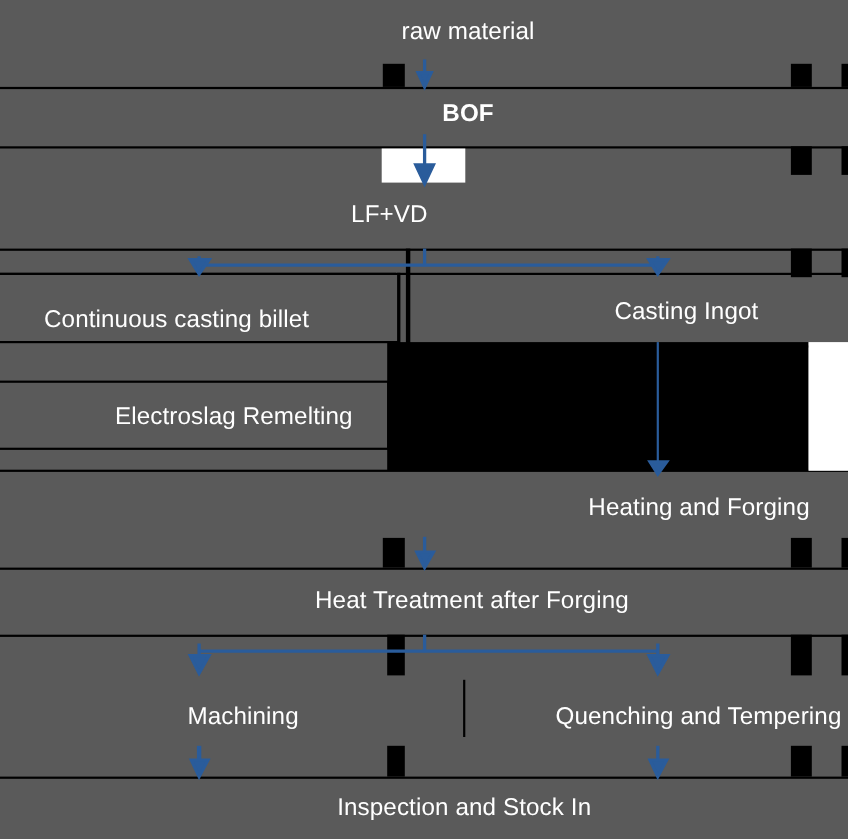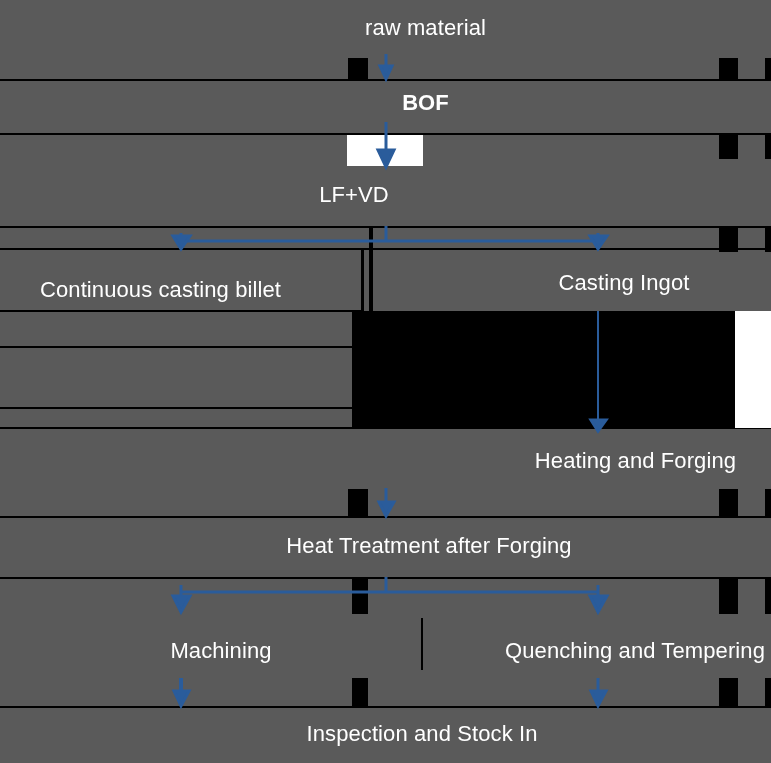--- a/index.html
+++ b/index.html
@@ -135,19 +135,20 @@
       <line stroke-width="3" x1="598" y1="678" x2="598" y2="694"></line>
       <polygon points="591,691 606,691 598,706"></polygon>
     </g>
   </svg>
 
   <div class="node-label" style="left:0; top:16px;  width:771px; text-align:center;">raw material</div>
   <div class="node-label" style="left:0; top:91px;  width:771px; text-align:center;font-weight:bold;">BOF</div>
   <div class="node-label" style="left:0; top:183px; width:628px; text-align:center;">LF+VD</div>
   <div class="node-label" style="left:0; top:266px; width:378px; text-align:left;margin-top:12px;">Continuous casting billet</div>
   <div class="node-label" style="left:410px; top:271px; width:348px; text-align:center;">Casting Ingot</div>
+  <div class="node-label" style="left:0; top:366px; width:345px; text-align:center;">Electroslag Remelting</div>
   <div class="node-label" style="left:420px; top:449px; width:351px; text-align:center;">Heating and Forging</div>
   <div class="node-label" style="left:0; top:534px; width:778px; text-align:center;">Heat Treatment after Forging</div>
   <div class="node-label" style="left:430px; top:639px; width:330px; text-align:center;">Quenching and Tempering</div>
   <div class="node-label" style="left:0; top:639px; width:362px; text-align:center;">Machining</div>
   <div class="node-label" style="left:0; top:722px; width:764px; text-align:center;">Inspection and Stock In</div>
 
 </div>
 
 </body></html>

